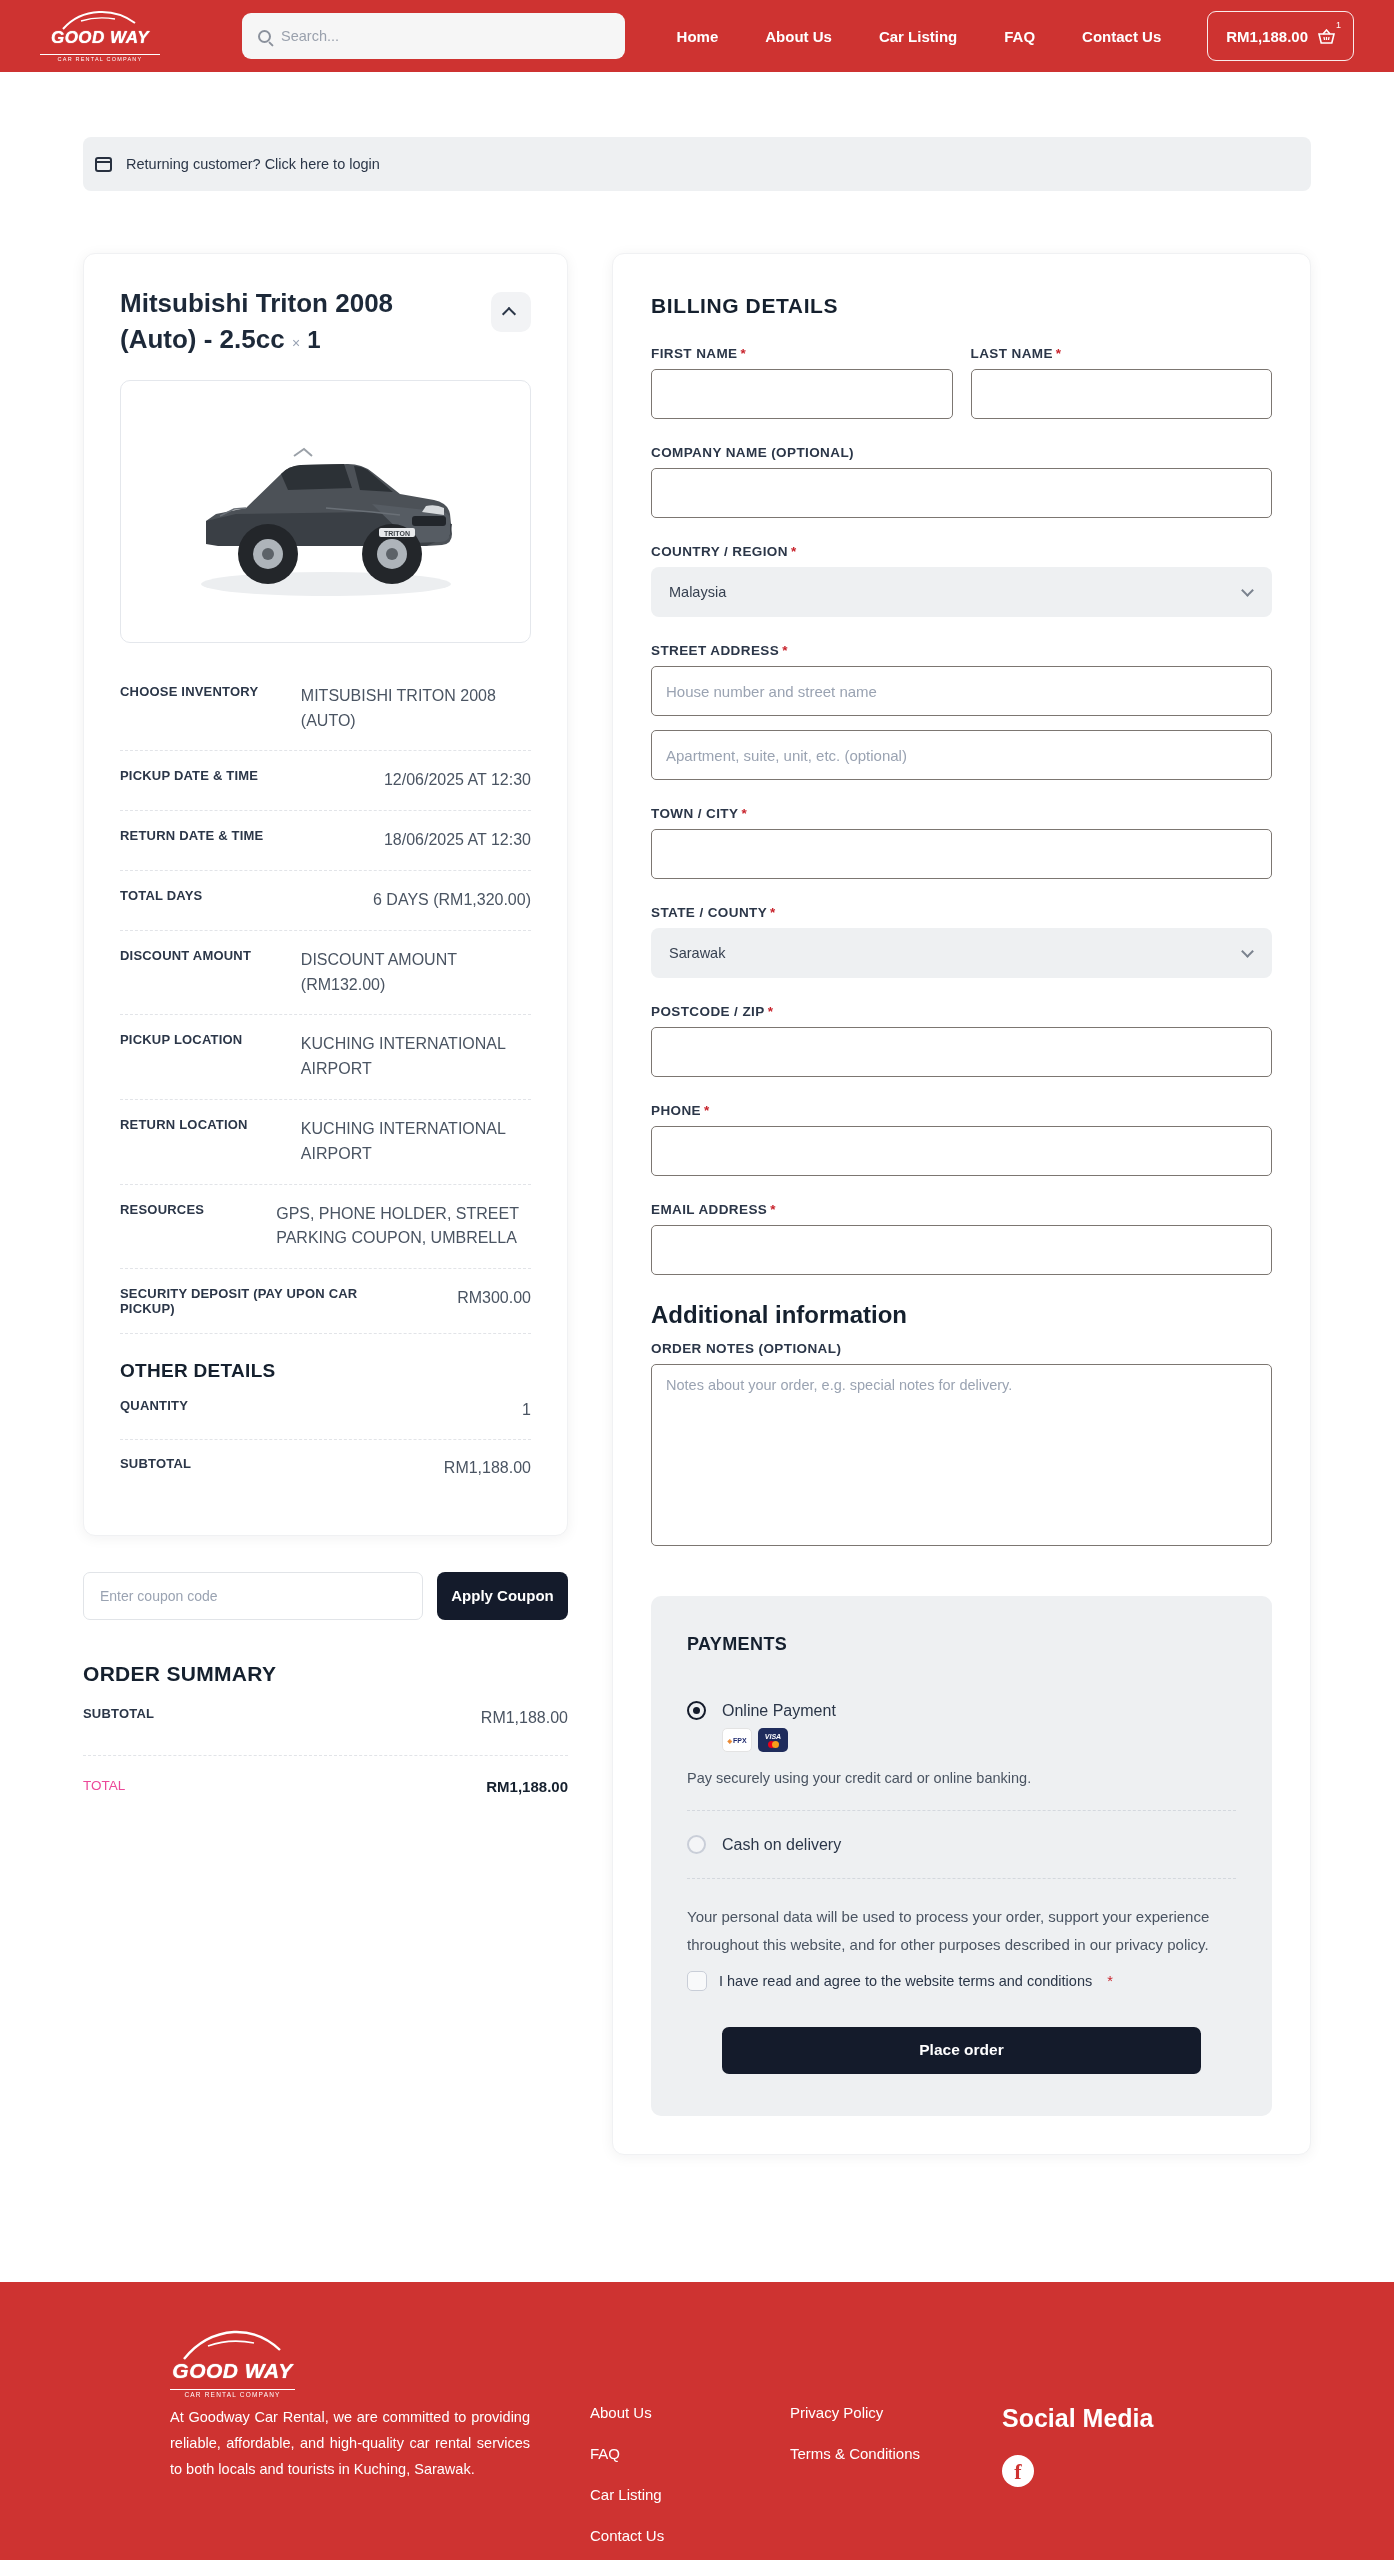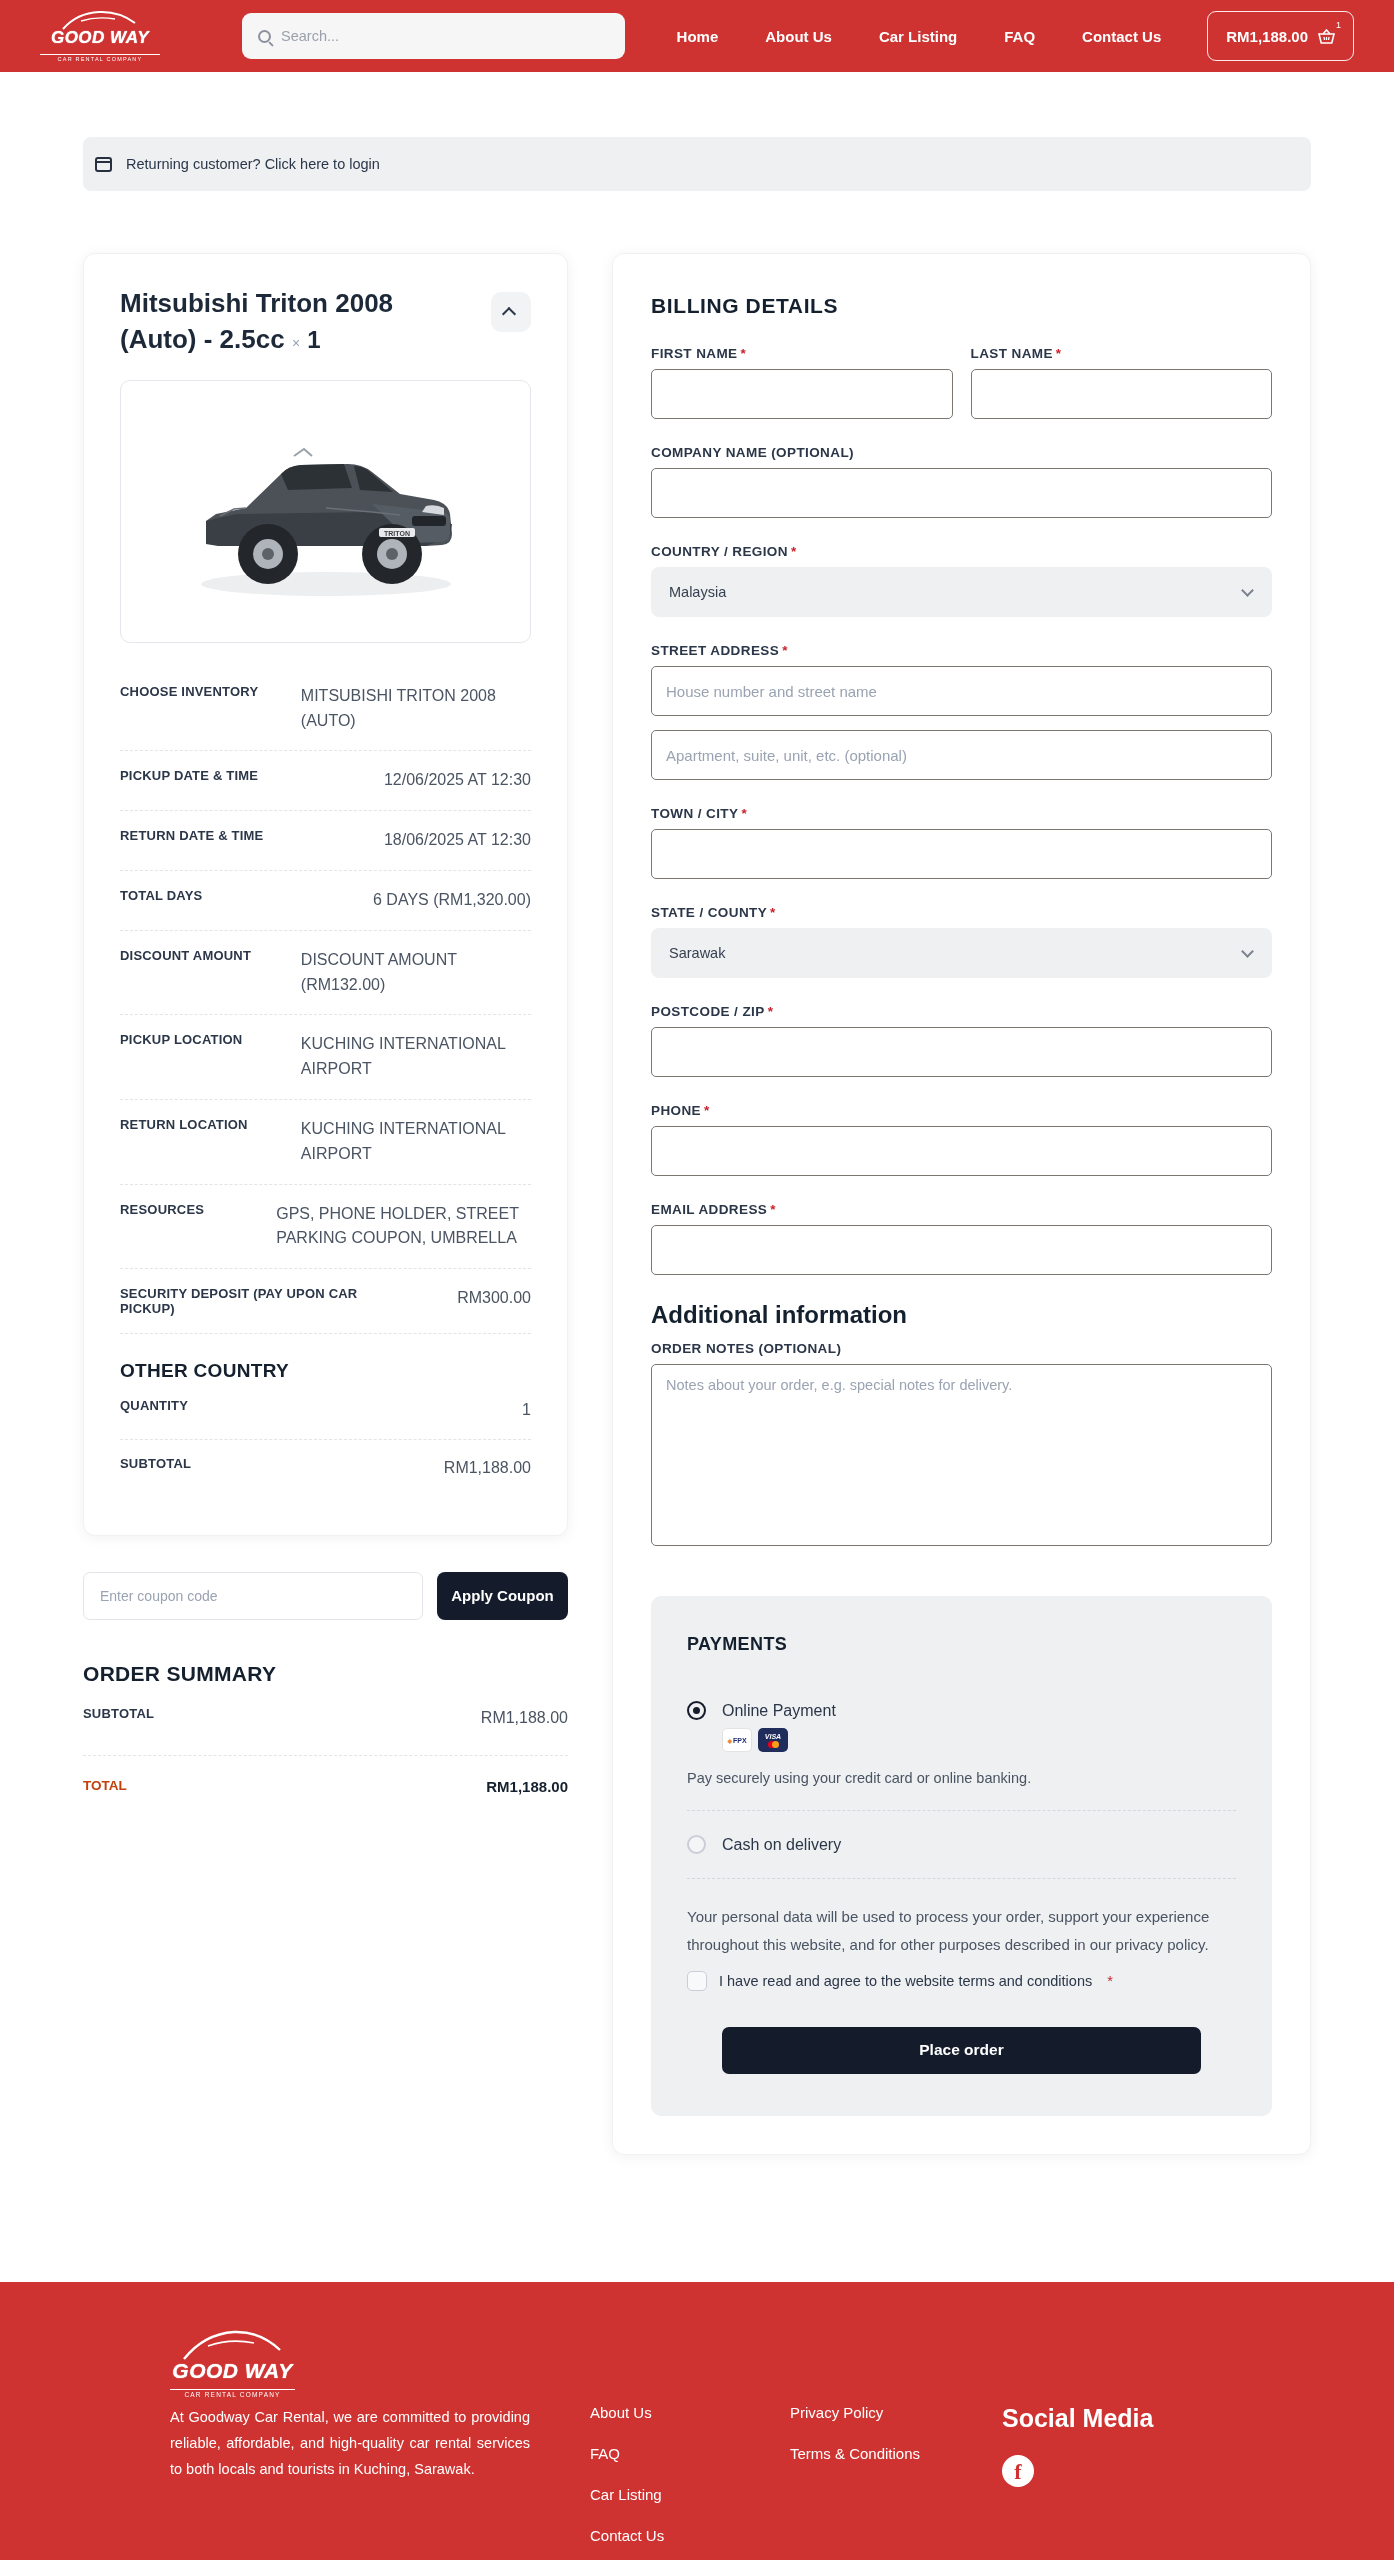--- a/index.html
+++ b/index.html
@@ -69,21 +69,21 @@
   .coupon-input { flex:1; height:48px; border:1px solid #e1e4e8; border-radius:7px; padding:0 16px;
       font-size:14px; color:#333; font-family:"Liberation Sans",sans-serif; }
   .coupon-input::placeholder { color:#9aa3b2; }
   .apply-btn { width:131px; height:48px; background:#141b2b; color:#fff; border:none; border-radius:8px;
       font-size:15px; font-weight:bold; cursor:pointer; font-family:"Liberation Sans",sans-serif; }
   .order-summary { margin-top:42px; }
   .os-title { font-size:21px; font-weight:bold; color:#15202e; letter-spacing:.3px; }
   .os-row { display:flex; justify-content:space-between; padding:20px 0 24px; border-bottom:1px dashed #e2e4e8; }
   .os-row .d-label { font-size:13px; }
   .os-total { display:flex; justify-content:space-between; padding:22px 0 0; }
-  .os-total .t-label { font-size:13.5px; font-weight:bold; color:#c2410c; }
+  .os-total .t-label { font-size:13.5px; font-weight:normal; color:#ec4899; }
   .os-total .t-value { font-size:15px; font-weight:bold; color:#15202e; }
 
   
   .billing-card { padding:40px 38px 38px; }
   .billing-title { font-size:21px; font-weight:bold; color:#15202e; letter-spacing:.6px; }
   .fields { margin-top:28px; }
   .f-group { margin-bottom:26px; }
   .f-label { font-size:13.5px; font-weight:bold; color:#2b3648; letter-spacing:.4px; margin-bottom:8px; }
   .req { color:#c8232c; margin-left:3px; }
   .t-input { width:100%; height:50px; border:1px solid #7c7671; border-radius:5px; padding:0 14px; font-size:15px;
@@ -261,21 +261,21 @@
           <span class="d-label">RESOURCES</span>
           <span class="d-value" style="max-width:62%">GPS, PHONE HOLDER, STREET PARKING COUPON, UMBRELLA</span>
         </div>
         <div class="d-row">
           <span class="d-label" style="max-width:72%">SECURITY DEPOSIT (PAY UPON CAR PICKUP)</span>
           <span class="d-value">RM300.00</span>
         </div>
       </div>
 
       <div class="other-details">
-        <div class="other-title">OTHER COUNTRY</div>
+        <div class="other-title">OTHER DETAILS</div>
         <div class="o-row">
           <span class="d-label">QUANTITY</span>
           <span class="d-value">1</span>
         </div>
         <div class="o-row">
           <span class="d-label">SUBTOTAL</span>
           <span class="d-value">RM1,188.00</span>
         </div>
       </div>
     </div>

